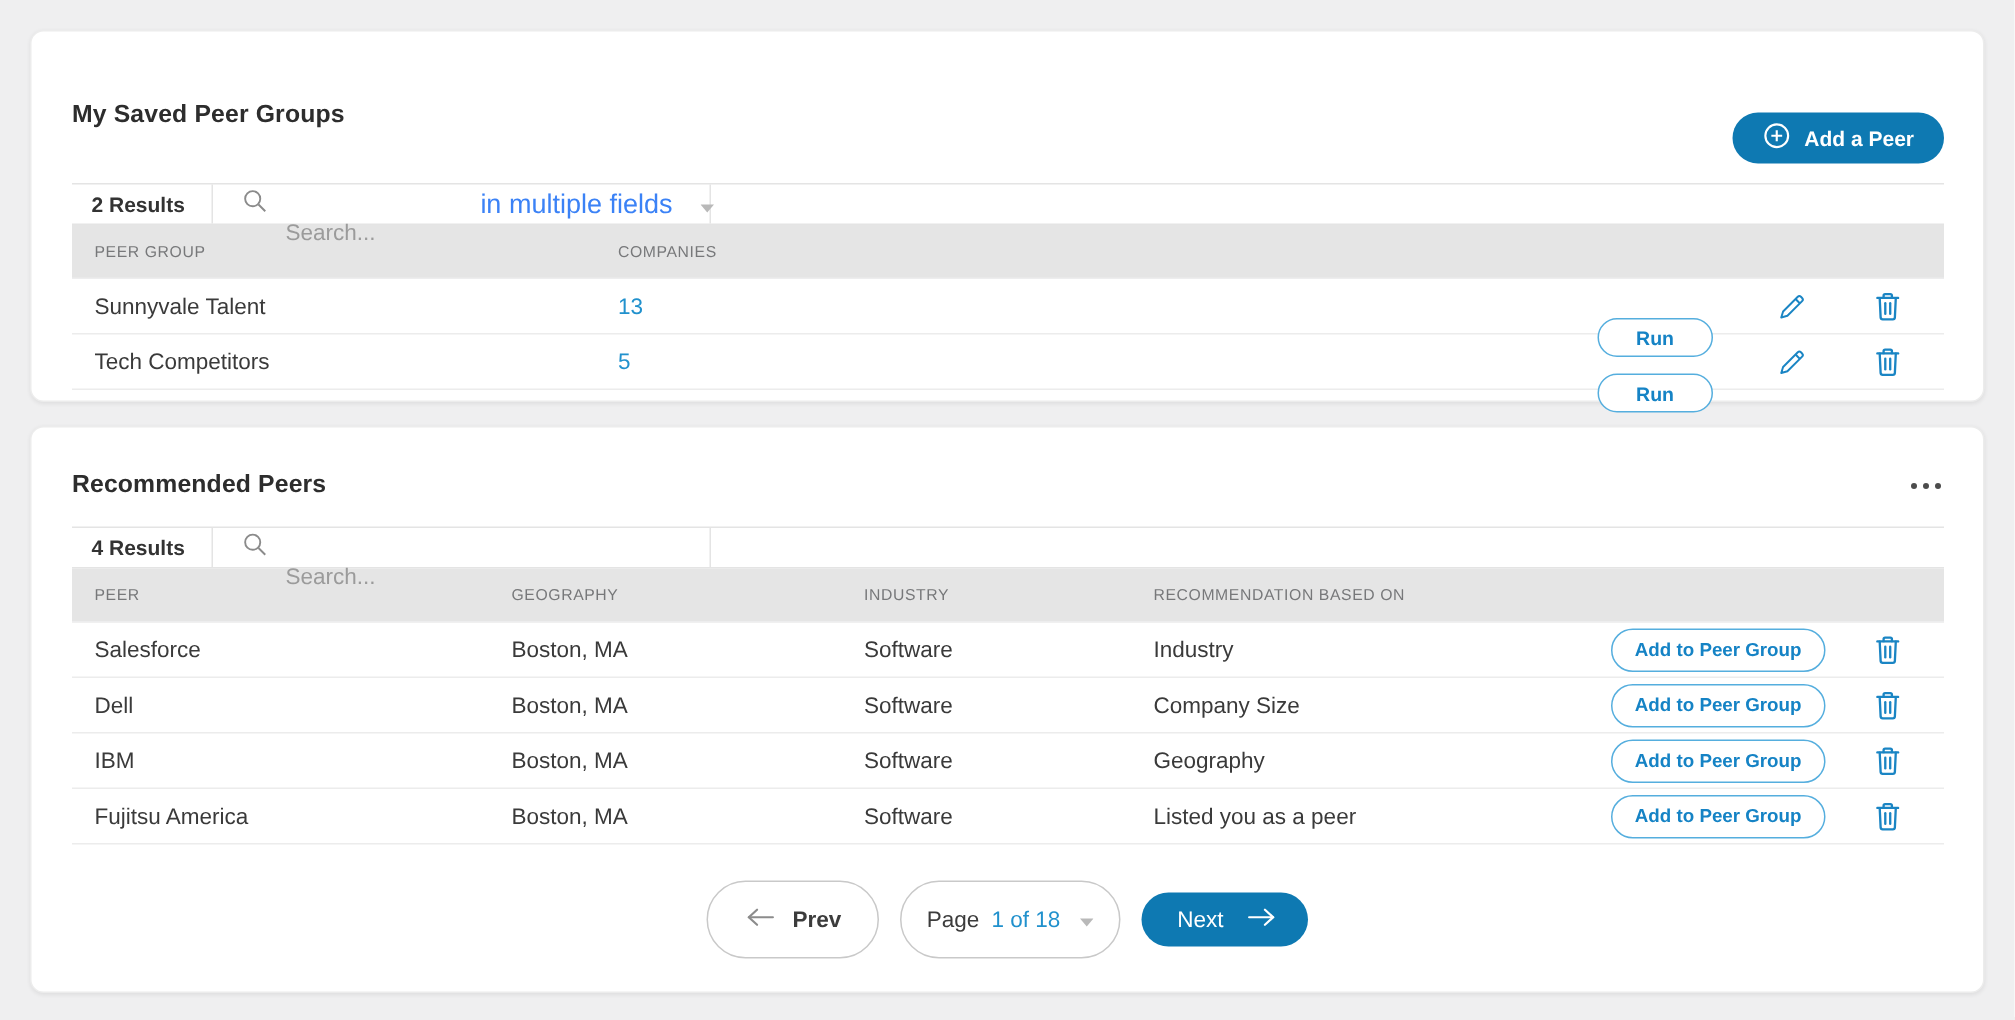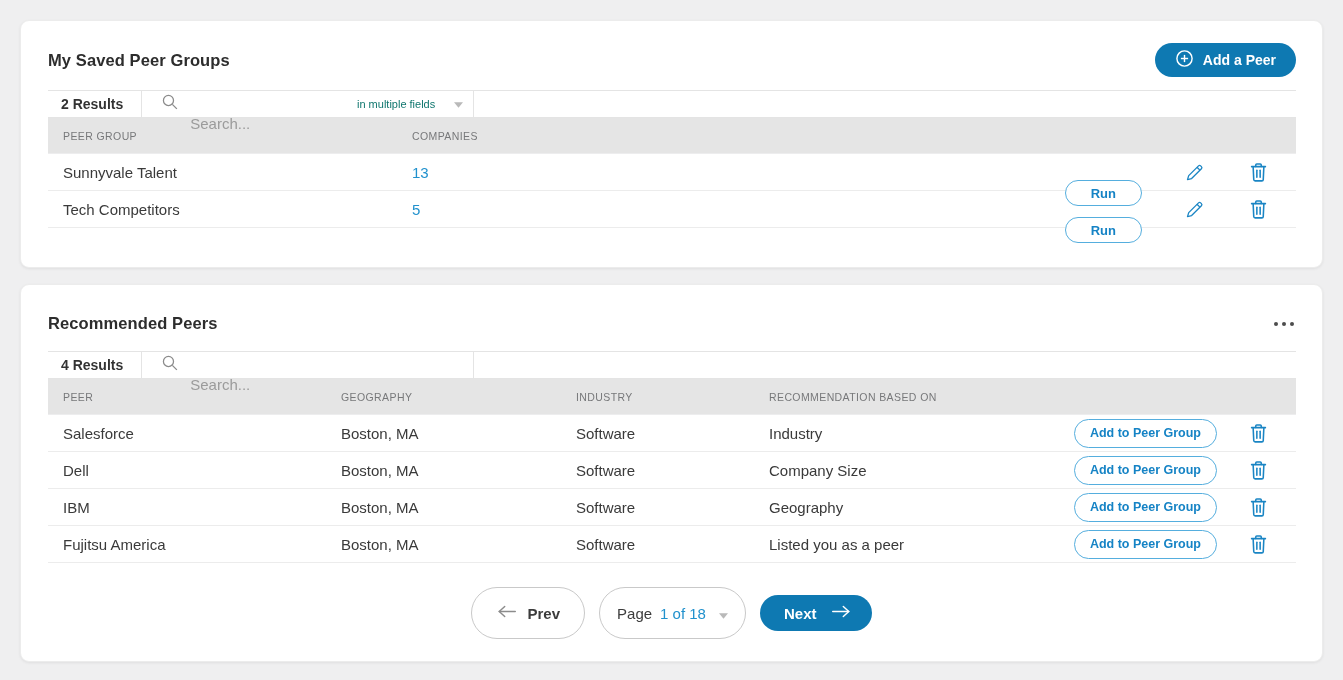--- a/index.html
+++ b/index.html
@@ -43,20 +43,21 @@
     background: #0e79b2;
     color: #ffffff;
     border: none;
     border-radius: 999px;
     height: 34px;
     padding: 0 20px;
     font-family: "Liberation Sans", sans-serif;
     font-size: 14px;
     font-weight: 700;
     cursor: pointer;
+    margin-top: 32px;
   }
 
   .overflow-menu {
     display: flex;
     gap: 4px;
     align-items: center;
     padding: 6px 2px;
     cursor: pointer;
   }
   .overflow-menu i {
@@ -90,21 +91,21 @@
     border: none; outline: none; background: transparent;
     font-family: "Liberation Sans", sans-serif;
     font-size: 15px; color: #3d3d3d;
     margin-left: 11px; width: 130px; margin-top: 39px;
   }
   .search-input::placeholder { color: #9b9b9b; }
   .card2 .search-input { width: 240px; }
   .scope {
     margin-left: auto;
     display: flex; align-items: center; gap: 19px;
-    font-size: 11px; color: #0f766e;
+    font-size: 18px; color: #3b82f6;
     cursor: pointer; white-space: nowrap;
   }
 
   .table { margin: 0 26px 0 27px; }
   .thead {
     background: #e5e5e5;
     height: 36px;
     display: flex; align-items: center;
     font-size: 10.5px; letter-spacing: 0.4px;
     color: #77787a;
@@ -172,21 +173,21 @@
   }
   .page-select { font-weight: 400; gap: 6px; padding: 0 17px; }
   .page-select .page-word { color: #3c3c3c; }
   .page-select .page-value { color: #2191cd; margin-left: 2px; }
   .page-select svg { margin-left: 7px; }
   .pill-next {
     display: flex; align-items: center; gap: 14px;
     background: #0e79b2; border: none;
     border-radius: 999px; height: 36px; padding: 0 20px 0 24px;
     font-family: "Liberation Sans", sans-serif;
-    font-size: 15px; font-weight: 700; color: #ffffff;
+    font-size: 15px; font-weight: 400; color: #ffffff;
     cursor: pointer;
   }
 </style>
 </head>
 <body>
 
 <div class="card card1">
   <div class="card-head">
     <div class="card-title">My Saved Peer Groups</div>
     <button class="btn-primary">

